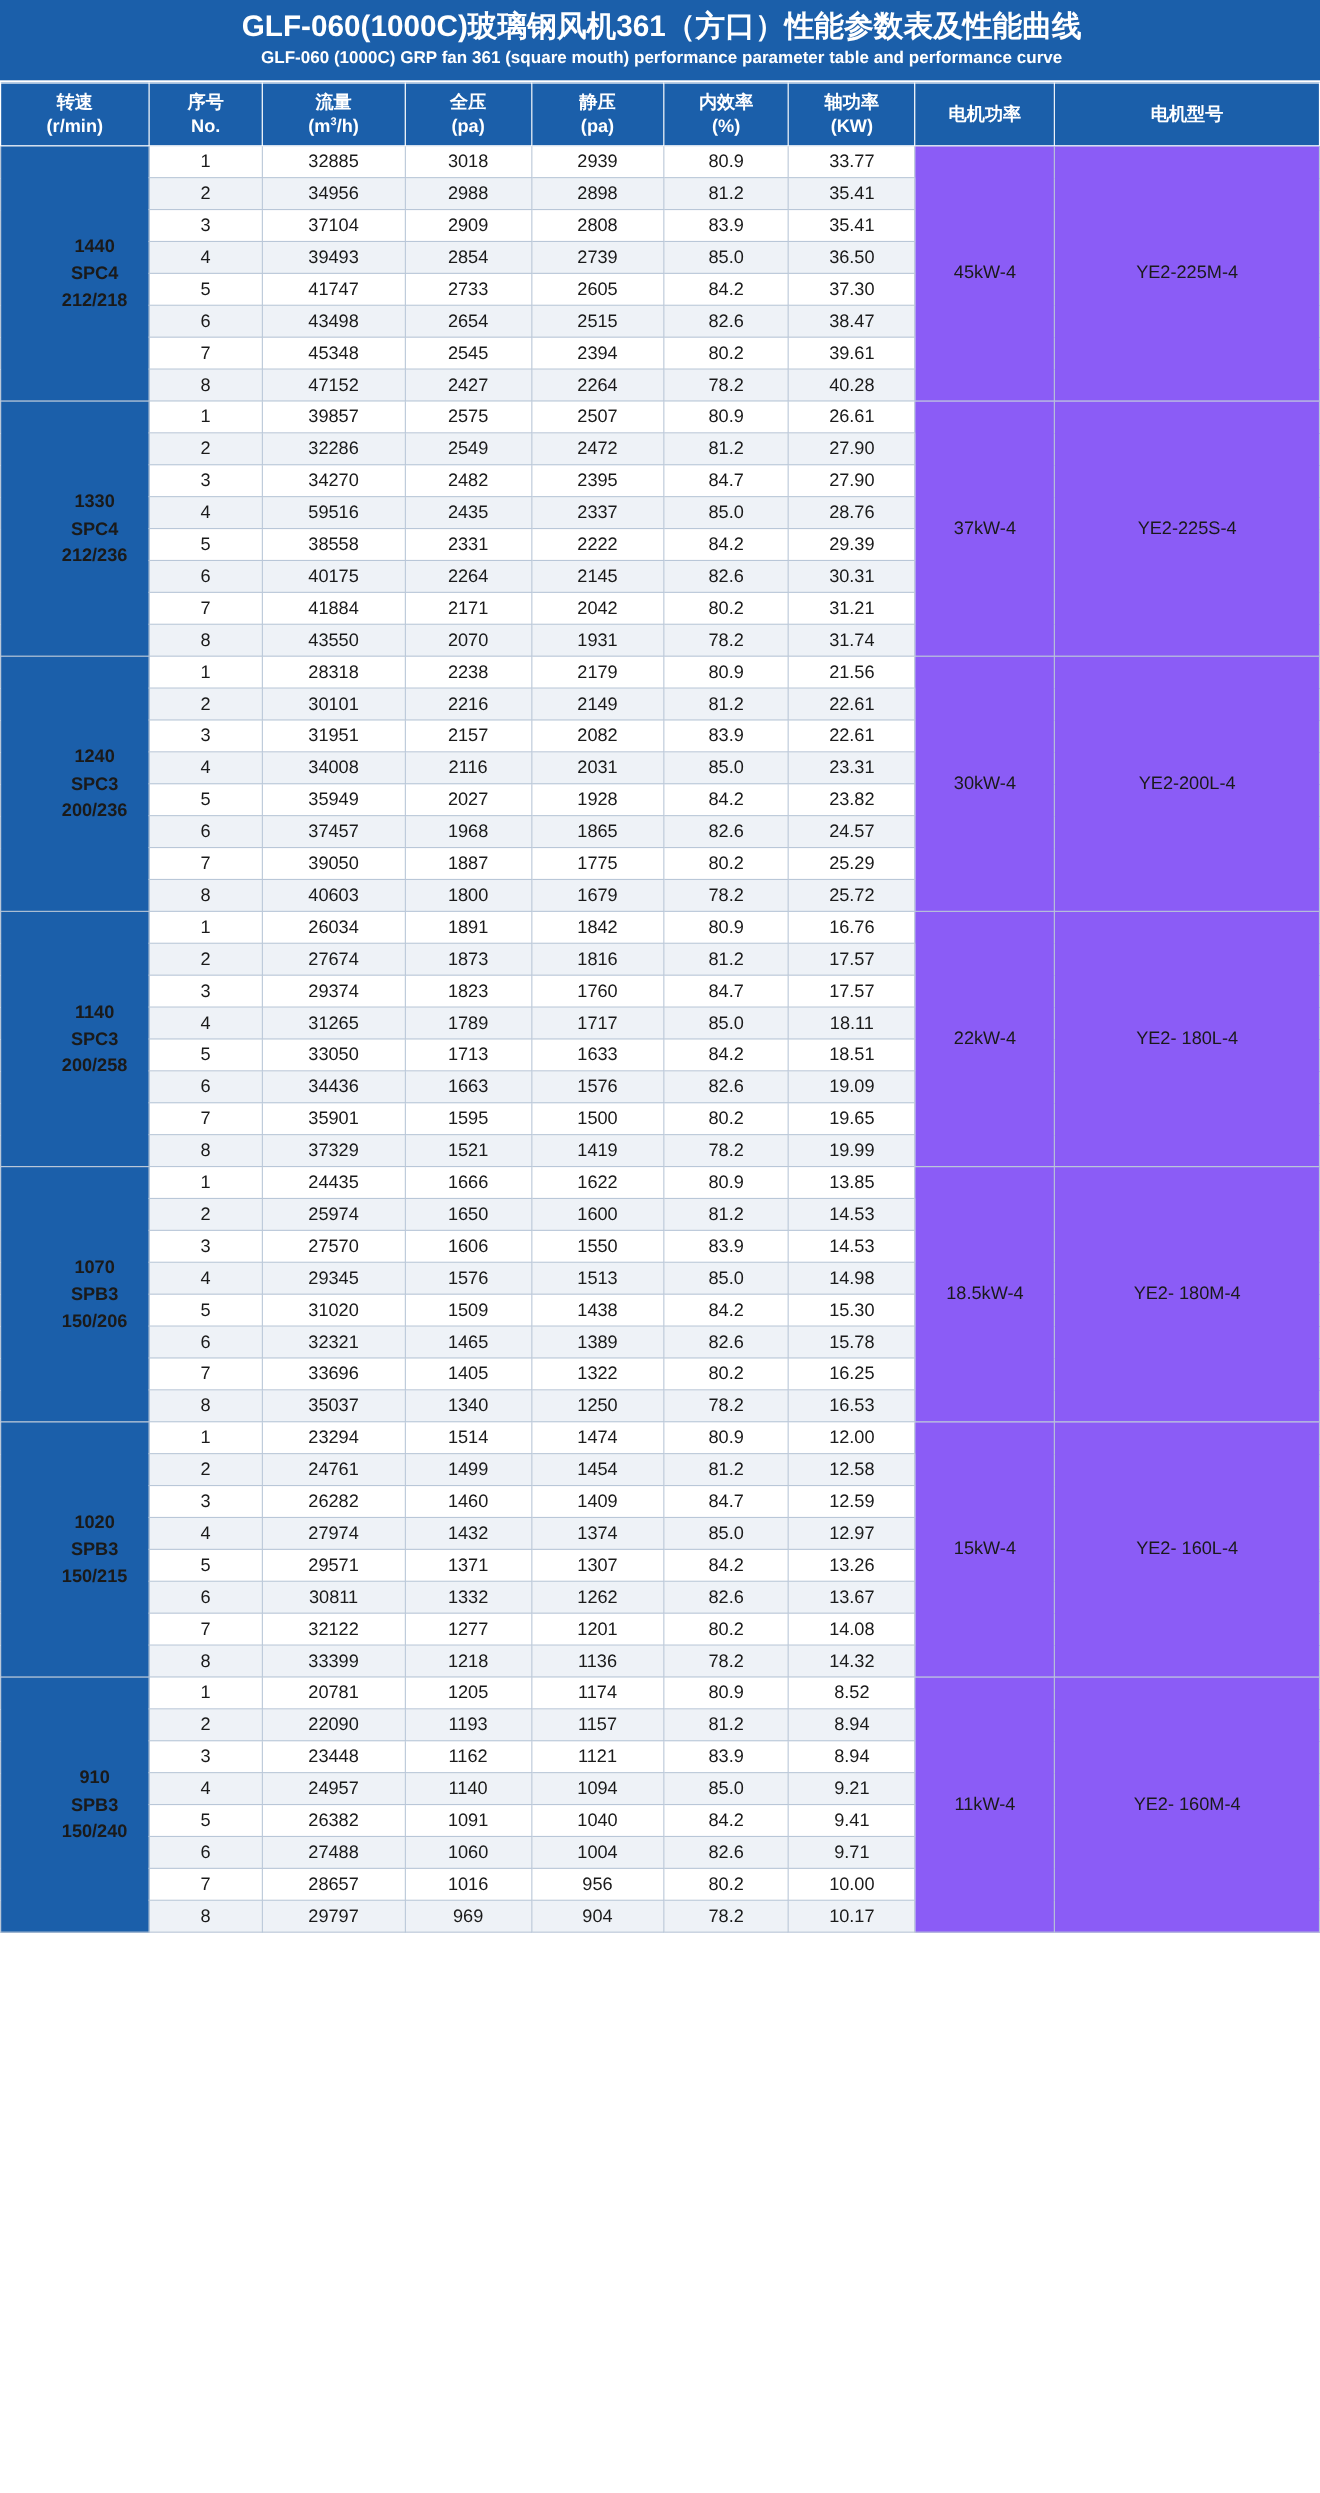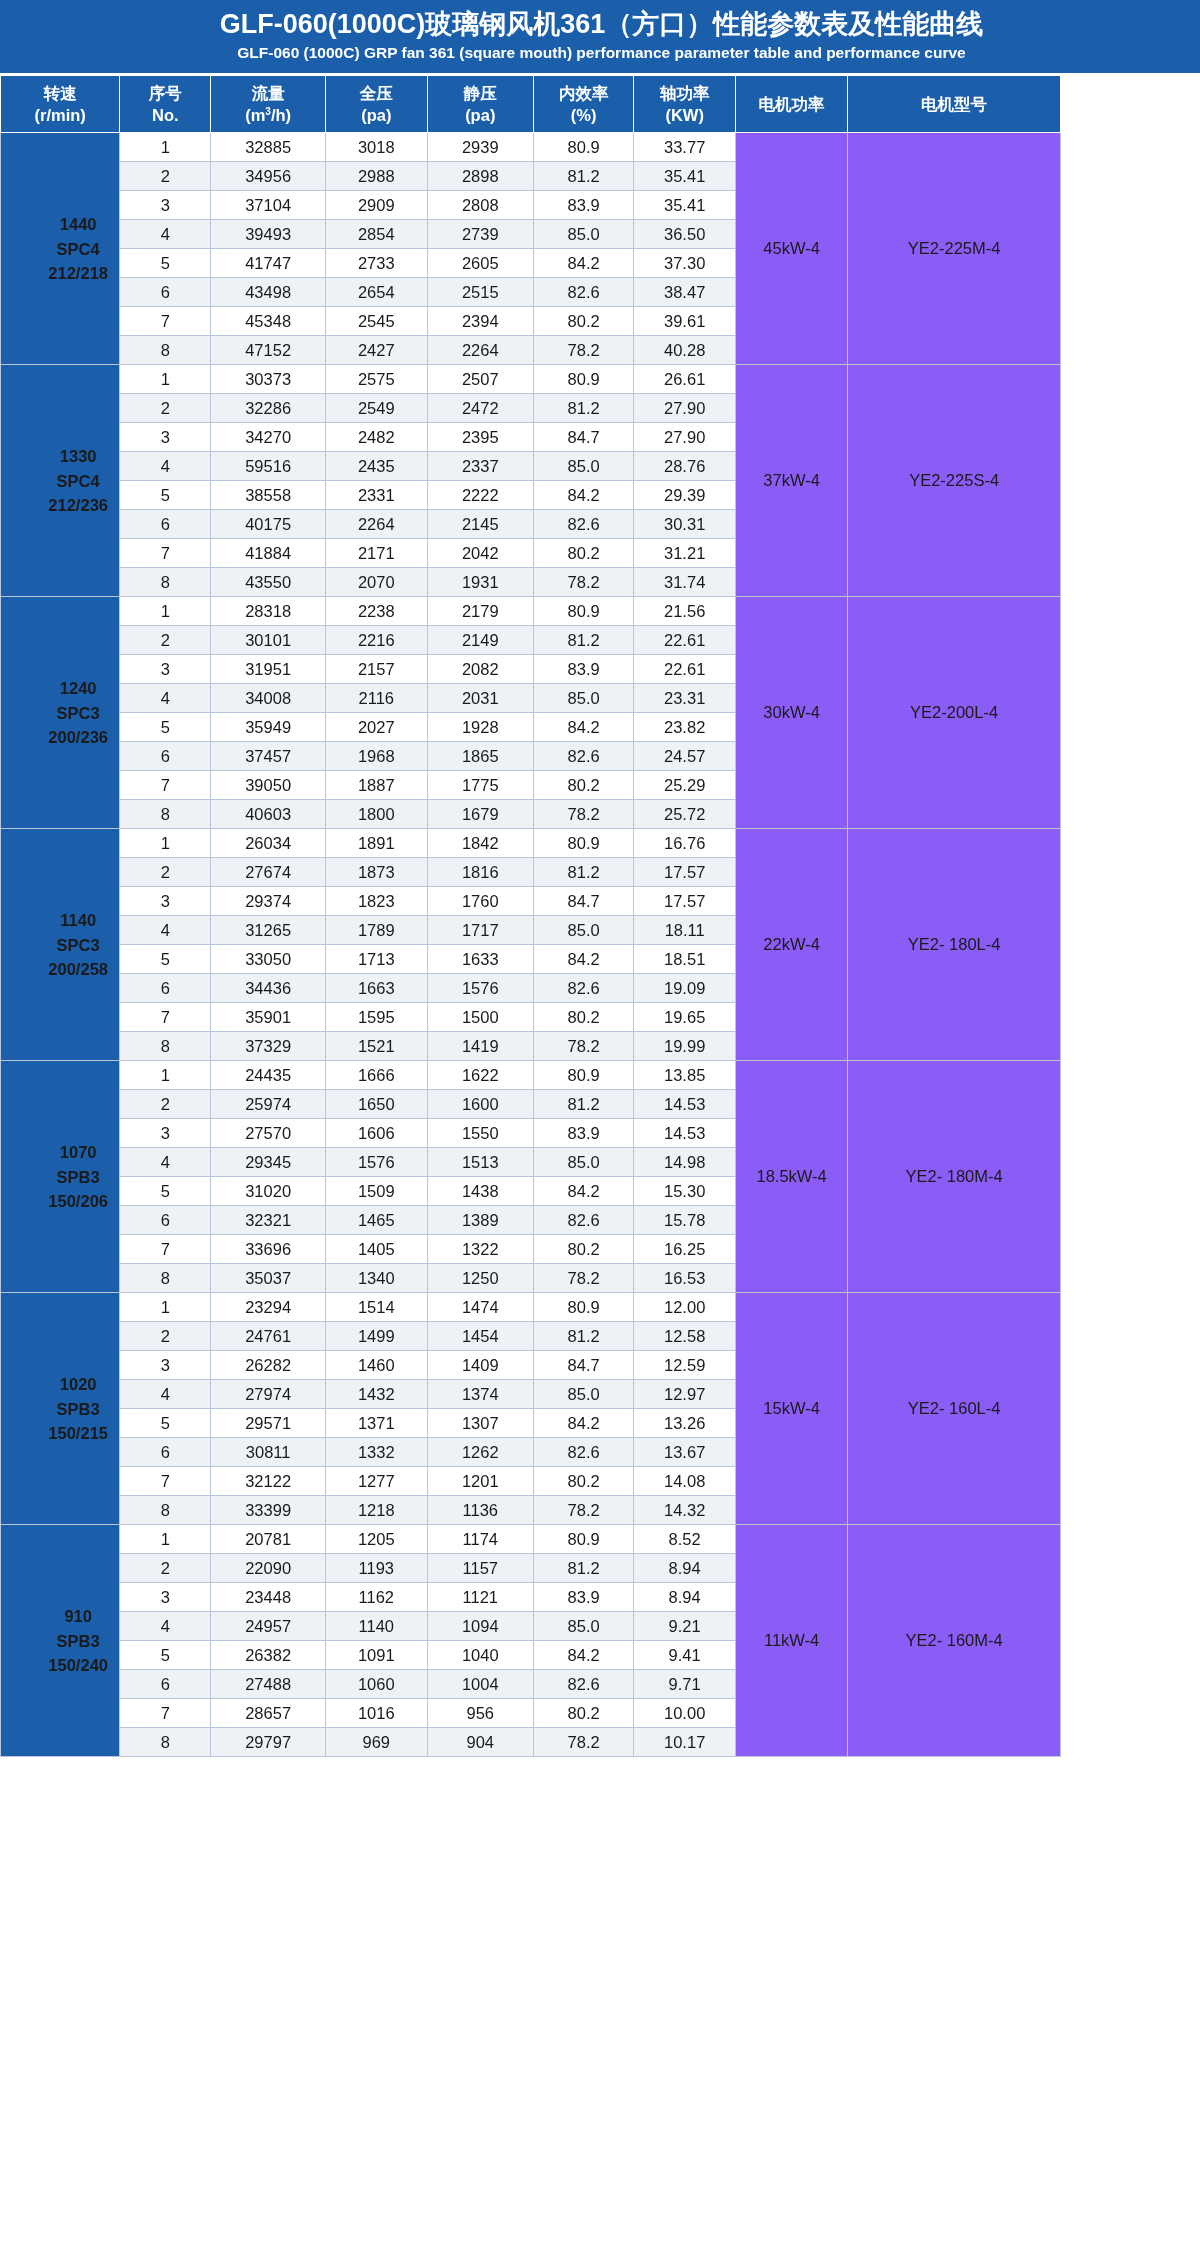--- a/index.html
+++ b/index.html
@@ -32,21 +32,21 @@
   .title-en {
     font-size: 15.5px;
     font-weight: bold;
     line-height: 1.3;
     margin-top: 1px;
     white-space: nowrap;
   }
   
   table.perf {
     border-collapse: collapse;
-    width: 1061px;
+    width: 1200px;
     table-layout: fixed;
   }
   table.perf th, table.perf td {
     border: 1px solid #b9c7d8;
     text-align: center;
     vertical-align: middle;
     font-size: 16.5px;
     color: #1a1a1a;
   }
   
@@ -222,21 +222,21 @@
           <td class="num">78.2</td>
           <td class="num">40.28</td>
         </tr>
         <tr class="plain">
           <td class="speed" rowspan="8">
             <span>1330</span>
             <span>SPC4</span>
             <span>212/236</span>
           </td>
           <td class="num">1</td>
-          <td class="num">30373</td>
+          <td class="num">39857</td>
           <td class="num">2575</td>
           <td class="num">2507</td>
           <td class="num">80.9</td>
           <td class="num">26.61</td>
           <td class="motor" rowspan="8">37kW-4</td>
           <td class="motor" rowspan="8">YE2-225S-4</td>
         </tr>
         <tr class="alt">
           <td class="num">2</td>
           <td class="num">32286</td>

